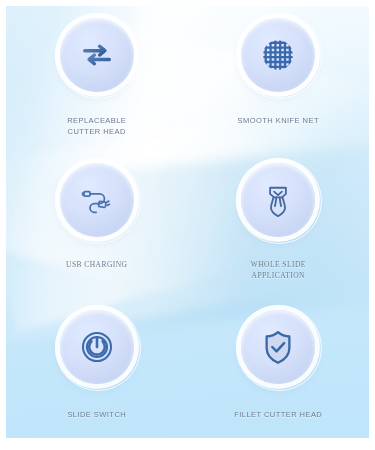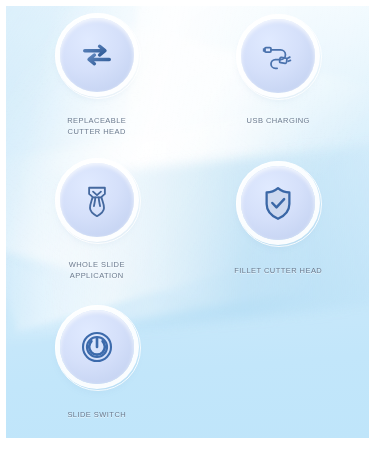--- a/index.html
+++ b/index.html
@@ -150,21 +150,21 @@
     text-align: center;
     font-size: 7.5px;
     letter-spacing: .45px;
     line-height: 1.45;
     color: #6c7b8f;
     font-family: "Liberation Sans", sans-serif;
     white-space: pre-line;
     text-shadow: 0 1px 0 rgba(255,255,255,.6);
   }
   .r1 .label { margin-top: 24px; }
-  .r2 .label { margin-top: 23px; }
+  .r2 .label { margin-top: 23px; font-family: Liberation Serif, serif; }
   .r3 .label { margin-top: 26px; }
 </style>
 </head>
 <body>
 
 <div id="stage">
   <div id="panel">
 
     <div class="swoosh sw1"></div>
     <div class="swoosh sw2"></div>
@@ -187,20 +187,38 @@
               </defs>
               <path d="M10 19 H33 M33 19 l-6 -5 M33 19 l-6 5" stroke="url(#g1)" stroke-width="4" stroke-linecap="round" stroke-linejoin="round"></path>
               <path d="M38 29 H15 M15 29 l6 -5 M15 29 l6 5" stroke="url(#g1)" stroke-width="4" stroke-linecap="round" stroke-linejoin="round"></path>
             </svg>
           </span>
         </div>
         <div class="label">REPLACEABLE
 CUTTER HEAD</div>
       </div>
 
+      <div class="cell r1">
+        <div class="badge">
+          <span class="icon-wrap">
+            <svg viewBox="0 0 48 48" fill="none">
+              <defs>
+                <clipPath id="circClip">
+                    <circle cx="24" cy="24" r="17"></circle>
+                  </clipPath>
+              </defs>
+              <g clip-path="url(#circClip)" stroke="#3a69ad" stroke-width="2.6">
+                <path d="M7 10 H41 M7 15.5 H41 M7 21 H41 M7 26.5 H41 M7 32 H41 M7 37.5 H41"></path>
+                <path d="M10 7 V41 M15.5 7 V41 M21 7 V41 M26.5 7 V41 M32 7 V41 M37.5 7 V41"></path>
+              </g>
+            </svg>
+          </span>
+        </div>
+        <div class="label">SMOOTH KNIFE NET</div>
+      </div>
 
       <div class="cell r2">
         <div class="badge">
           <span class="icon-wrap">
             <svg viewBox="0 0 48 48" fill="none" stroke="#4a72ad" stroke-width="2" stroke-linecap="round" stroke-linejoin="round">
               <rect x="9" y="14.5" width="7" height="5" rx="1.2"></rect>
               <path d="M7.5 16 h1.5 M7.5 18 h1.5"></path>
               <path d="M16 17 H27 a5.5 5.5 0 0 1 0 11 H21 a5 5 0 0 0 0 10 h2"></path>
               <rect x="26" y="26" width="8" height="6" rx="1.4" transform="rotate(8 30 29)"></rect>
               <path d="M35 26.5 l2.5 -1.2 M35.6 30 l2.6 -1"></path>
@@ -221,38 +239,38 @@
             </svg>
           </span>
         </div>
         <div class="label">WHOLE SLIDE
 APPLICATION</div>
       </div>
 
       <div class="cell r3">
         <div class="badge">
           <span class="icon-wrap">
-            <svg viewBox="0 0 48 48" fill="none">
-              <path d="M24 7 c4 3.5 9 5 13 5 v13 c0 9 -6.5 14 -13 17 c-6.5 -3 -13 -8 -13 -17 V12 c4 0 9 -1.5 13 -5 Z" fill="#cdd9f0" stroke="#3a67a6" stroke-width="2.6" stroke-linejoin="round"></path>
-              <path d="M17.5 24 l4.8 5 L31 19.5" stroke="#3a67a6" stroke-width="2.8" stroke-linecap="round" stroke-linejoin="round" fill="none"></path>
-            </svg>
-          </span>
-        </div>
-        <div class="label">FILLET CUTTER HEAD</div>
-      </div>
-
-      <div class="cell r3">
-        <div class="badge">
-          <span class="icon-wrap">
             <svg viewBox="0 0 48 48" fill="none" stroke="#3d6bac" stroke-linecap="round">
               <circle cx="24" cy="24" r="16" stroke-width="2.4"></circle>
               <circle cx="24" cy="24" r="11.5" stroke-width="2.4"></circle>
               <path d="M24 13.5 V24" stroke-width="3"></path>
               <path d="M17.6 17.4 a9 9 0 1 0 12.8 0" stroke-width="3"></path>
             </svg>
           </span>
         </div>
         <div class="label">SLIDE SWITCH</div>
       </div>
 
+      <div class="cell r3">
+        <div class="badge">
+          <span class="icon-wrap">
+            <svg viewBox="0 0 48 48" fill="none">
+              <path d="M24 7 c4 3.5 9 5 13 5 v13 c0 9 -6.5 14 -13 17 c-6.5 -3 -13 -8 -13 -17 V12 c4 0 9 -1.5 13 -5 Z" fill="#cdd9f0" stroke="#3a67a6" stroke-width="2.6" stroke-linejoin="round"></path>
+              <path d="M17.5 24 l4.8 5 L31 19.5" stroke="#3a67a6" stroke-width="2.8" stroke-linecap="round" stroke-linejoin="round" fill="none"></path>
+            </svg>
+          </span>
+        </div>
+        <div class="label">FILLET CUTTER HEAD</div>
+      </div>
+
     </div>
   </div>
 </div>
 
 </body></html>

